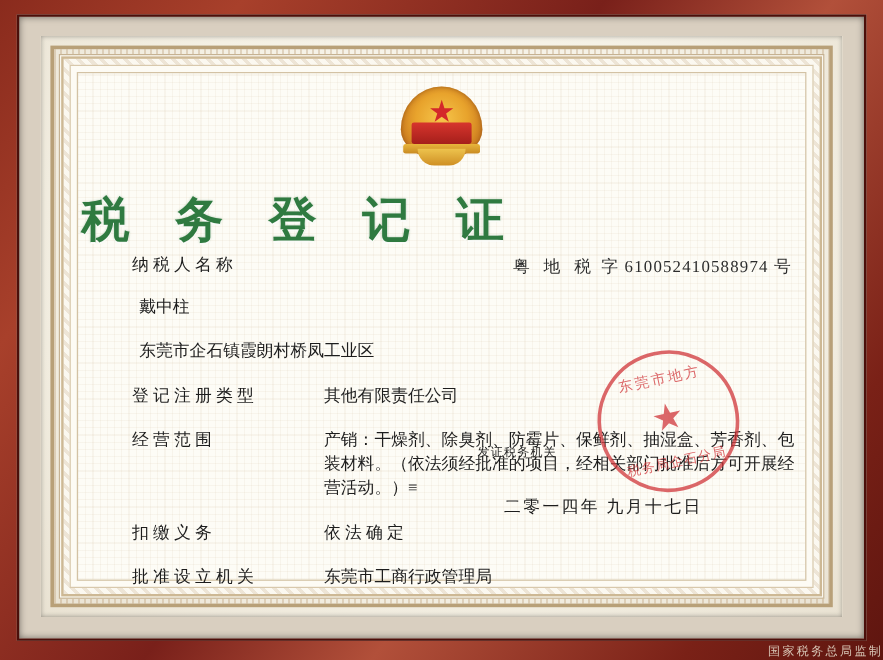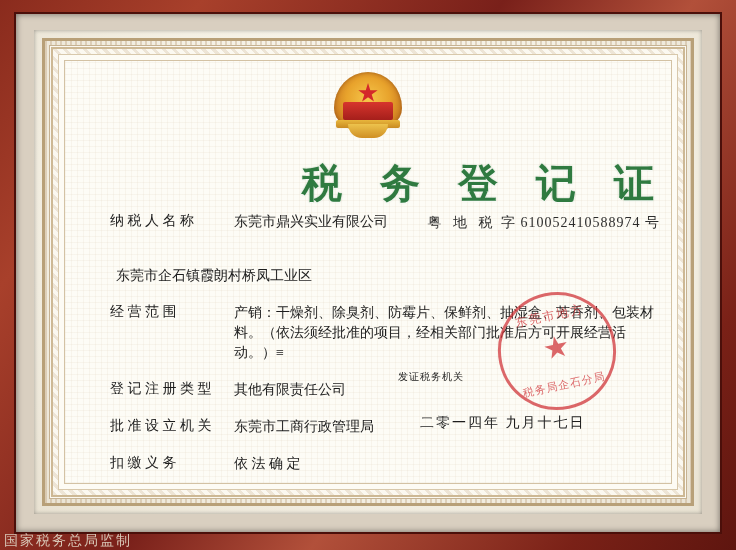--- a/index.html
+++ b/index.html
@@ -85,41 +85,41 @@
     position:absolute;left:10px;top:52px;width:64px;height:8px;
     background:linear-gradient(#e8b63c,#c98a22);
     border-radius:2px;
   }
   .emblem .cog{
     position:absolute;left:50%;top:56px;transform:translateX(-50%);
     width:40px;height:14px;border-radius:0 0 18px 18px;
     background:linear-gradient(#edc34d,#cf8f24);
   }
   .title{
-    position:absolute;left:0;right:0;top:92px;text-align:right;
+    position:absolute;left:0;right:0;top:92px;text-align:left;
     font-size:40px;letter-spacing:14px;font-weight:bold;
     color:#2f7a40;
     text-shadow:0 1px 0 rgba(255,255,255,.7), 0 0 2px rgba(40,110,60,.35);
     font-family:"Liberation Serif", serif;
   }
   .serial{
     position:absolute;right:8px;top:150px;
     font-size:14px;color:#2c2c2c;letter-spacing:1px;
   }
   .serial .sp{letter-spacing:4px;margin-top:32px;}
   .taxno{
     position:absolute;right:8px;top:184px;
     font-size:13px;color:#2c2c2c;
   }
   .rows{
     position:absolute;left:42px;top:148px;right:0;
   }
   .row{
     display:flex;align-items:flex-start;margin-bottom:17px;
-    font-size:14px;color:#1d1d1d;
+    font-size:14px;color:#1d1d1d;gap:36px;
   }
   .lbl{
     width:118px;flex:0 0 118px;
     color:#1d1d1d;font-size:14px;letter-spacing:0px;
   }
   .val{
     flex:1;font-size:14px;color:#1d1d1d;line-height:20px;padding-left:6px;
   }
   .val.scope{max-width:420px;}
   .seal{
@@ -147,22 +147,22 @@
   .issue-date{
     position:absolute;left:352px;bottom:48px;
     font-size:14px;color:#1d1d1d;letter-spacing:2px;
   }
   .bottom-strip{
     position:absolute;left:0;right:0;bottom:-10px;height:18px;
     color:#b09a74;font-size:11px;text-align:center;letter-spacing:2px;
     opacity:.55;
   }
   .outer-note{
-    position:absolute;left:4px;right:0;bottom:0px;text-align:left;
-    font-size:14px;color:#d8c6b6;letter-spacing:2px;
+    position:absolute;left:16px;right:0;bottom:0px;text-align:right;
+    font-size:10px;color:#d8c6b6;letter-spacing:2px;
   }
 </style>
 </head>
 <body>
 
 <div class="frame">
   <div class="frame-inner">
     <div class="paper">
       <div class="border-outer"></div>
       <div class="border-mid"></div>
@@ -184,42 +184,42 @@
           <span class="sp">粤 地 税</span>
           <span>字</span>
           <span>610052410588974</span>
           <span>号</span>
         </div>
 
 
         <div class="rows">
           <div class="row">
             <div class="lbl">纳 税 人 名 称</div>
-            <div class="val">东莞市鼎兴实业有限公司</div>
-          </div>
-          <div class="row">
+          </div>
+          <div class="row">
+            <div class="val">戴中柱</div>
           </div>
           <div class="row">
             <div class="val">东莞市企石镇霞朗村桥凤工业区</div>
+          </div>
+          <div class="row">
+            <div class="lbl">登 记 注 册 类 型</div>
+            <div class="val">其他有限责任公司</div>
           </div>
           <div class="row">
             <div class="lbl">经 营 范 围</div>
             <div class="val scope">产销：干燥剂、除臭剂、防霉片、保鲜剂、抽湿盒、芳香剂、包装材料。（依法须经批准的项目，经相关部门批准后方可开展经营活动。）≡</div>
           </div>
           <div class="row">
-            <div class="lbl">登 记 注 册 类 型</div>
-            <div class="val">其他有限责任公司</div>
+            <div class="lbl">扣 缴 义 务</div>
+            <div class="val">依 法 确 定</div>
           </div>
           <div class="row">
             <div class="lbl">批 准 设 立 机 关</div>
             <div class="val">东莞市工商行政管理局</div>
-          </div>
-          <div class="row">
-            <div class="lbl">扣 缴 义 务</div>
-            <div class="val">依 法 确 定</div>
           </div>
         </div>
 
         <div class="issuer">发证税务机关</div>
         <div class="issue-date">二零一四年 九月十七日</div>
 
         <div class="seal">
           <div class="seal-top">东莞市地方</div>
           <div class="seal-star">★</div>
           <div class="seal-bottom">税务局企石分局</div>

